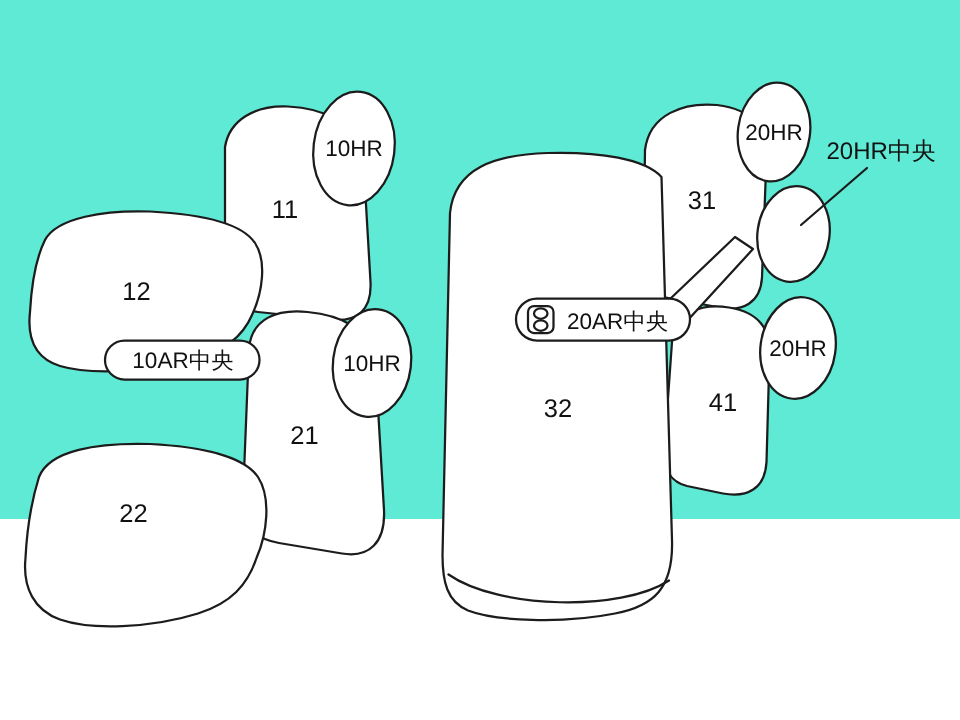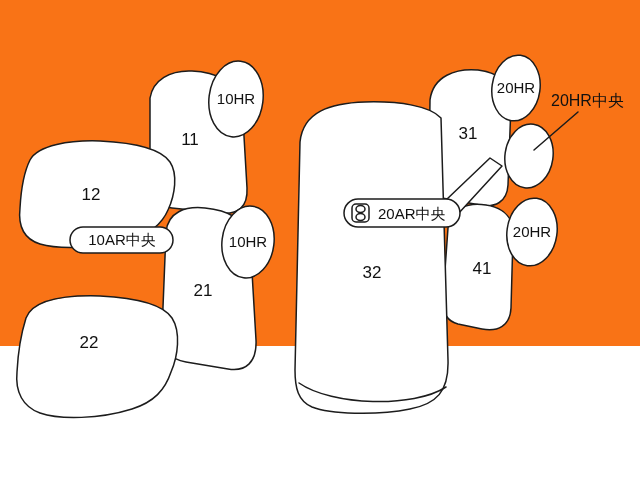--- a/index.html
+++ b/index.html
@@ -8,21 +8,21 @@
     background: #ffffff;
     width: 640px;
     height: 480px;
     overflow: hidden;
     font-family: "Liberation Sans", "DejaVu Sans", sans-serif;
   }
   .diagram-wrap {
     position: relative;
     width: 640px;
     height: 346px;
-    background: #f97316;
+    background: #5eead4;
   }
   svg { display: block; }
   .seat-line {
     fill: #ffffff;
     stroke: #1c1c1c;
     stroke-width: 1.5;
     stroke-linejoin: round;
     stroke-linecap: round;
   }
   .seam {

